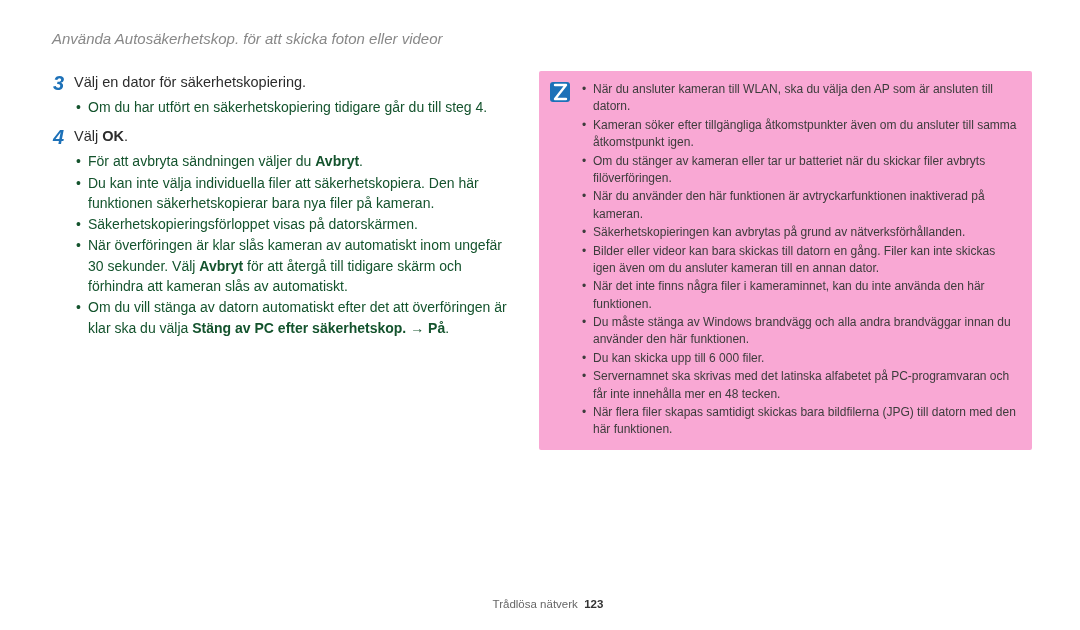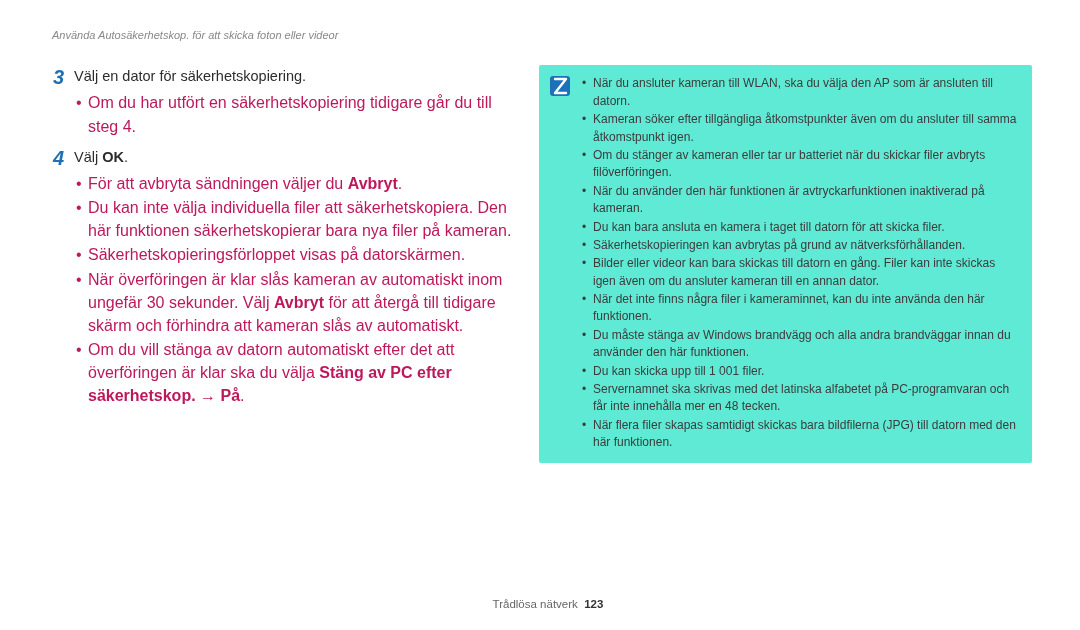--- a/index.html
+++ b/index.html
@@ -17,21 +17,21 @@
   .page {
     position: relative;
     width: 100%;
     height: 100%;
     box-sizing: border-box;
     padding: 28px 48px 24px 48px;
   }
   .header-title {
     font-style: italic;
     color: #888888;
-    font-size: 11px;
+    font-size: 15px;
     margin-bottom: 22px;
     margin-left: 4px;
   }
   .content {
     display: flex;
     gap: 22px;
   }
   .col-left {
     flex: 1;
     min-width: 0;
@@ -60,22 +60,22 @@
   .step-text .bold {
     font-weight: 700;
   }
   ul.bullets {
     list-style: none;
     margin: 2px 0 8px 0;
     padding: 0 0 0 40px;
   }
   ul.bullets li {
     position: relative;
-    font-size: 16px;
-    color: #be185d;
+    font-size: 14px;
+    color: #14532d;
     line-height: 1.45;
     margin-bottom: 1px;
   }
   ul.bullets li::before {
     content: "•";
     position: absolute;
     left: -12px;
     top: 0;
   }
   ul.bullets li .bold {
@@ -84,21 +84,21 @@
   .icon-monitor {
     display: inline-block;
     vertical-align: -2px;
   }
   .icon-monitor svg { display: block; }
   .arrow { font-family: Arial, sans-serif; }
 
   .note-box {
     flex: 1;
     min-width: 0;
-    background: #5eead4;
+    background: #f9a8d4;
     border-radius: 2px;
     padding: 10px 14px 10px 10px;
     display: flex;
     gap: 10px;
     box-sizing: border-box;
   }
   .note-icon {
     flex-shrink: 0;
     width: 22px;
     height: 22px;
@@ -181,26 +181,25 @@
         <svg width="22" height="22" viewBox="0 0 22 22">
           <rect x="1" y="1" width="20" height="20" rx="3" fill="#1d71b8"></rect>
           <path d="M6 4 L17 4 L6 18 L17 18" stroke="#fff" stroke-width="2.4" fill="none" stroke-linejoin="round" stroke-linecap="round"></path>
         </svg>
       </div>
       <ul class="note-bullets">
         <li>När du ansluter kameran till WLAN, ska du välja den AP som är ansluten till datorn.</li>
         <li>Kameran söker efter tillgängliga åtkomstpunkter även om du ansluter till samma åtkomstpunkt igen.</li>
         <li>Om du stänger av kameran eller tar ur batteriet när du skickar filer avbryts filöverföringen.</li>
         <li>När du använder den här funktionen är avtryckarfunktionen inaktiverad på kameran.</li>
-        <li>Du kan bara ansluta en kamera i taget till datorn för att skicka filer.</li>
         <li>Säkerhetskopieringen kan avbrytas på grund av nätverksförhållanden.</li>
         <li>Bilder eller videor kan bara skickas till datorn en gång. Filer kan inte skickas igen även om du ansluter kameran till en annan dator.</li>
         <li>När det inte finns några filer i kameraminnet, kan du inte använda den här funktionen.</li>
         <li>Du måste stänga av Windows brandvägg och alla andra brandväggar innan du använder den här funktionen.</li>
-        <li>Du kan skicka upp till 1 001 filer.</li>
+        <li>Du kan skicka upp till 6 000 filer.</li>
         <li>Servernamnet ska skrivas med det latinska alfabetet på PC-programvaran och får inte innehålla mer en 48 tecken.</li>
         <li>När flera filer skapas samtidigt skickas bara bildfilerna (JPG) till datorn med den här funktionen.</li>
       </ul>
     </div>
 
   </div>
 
   <div class="footer">
     <span>Trådlösa nätverk</span>&nbsp;&nbsp;<span class="pnum">123</span>
   </div>

